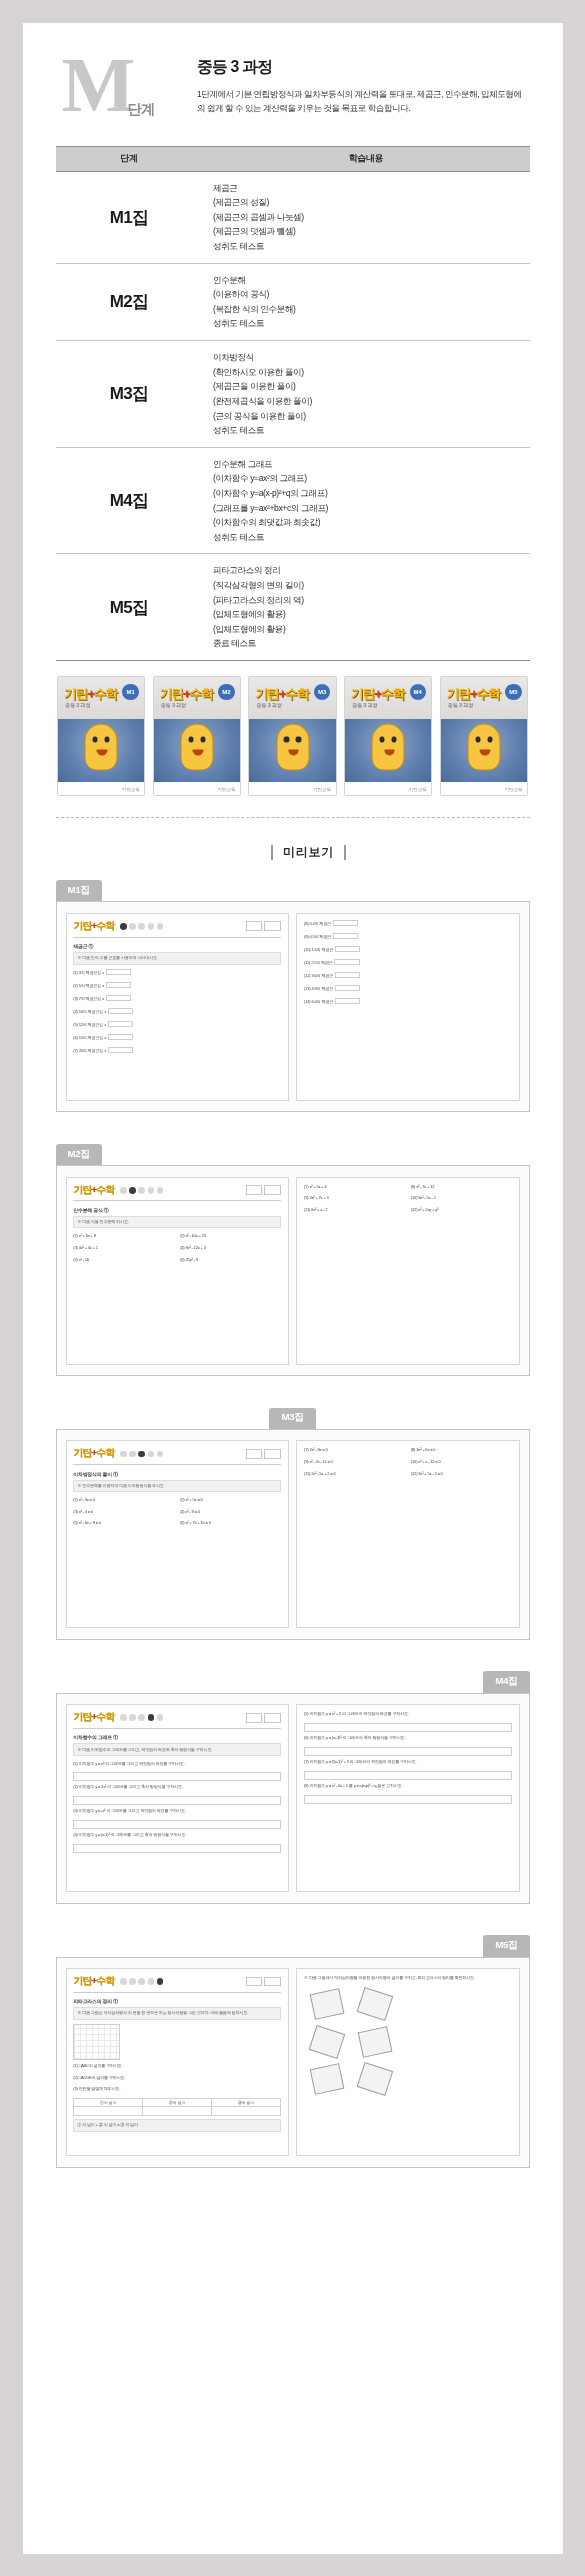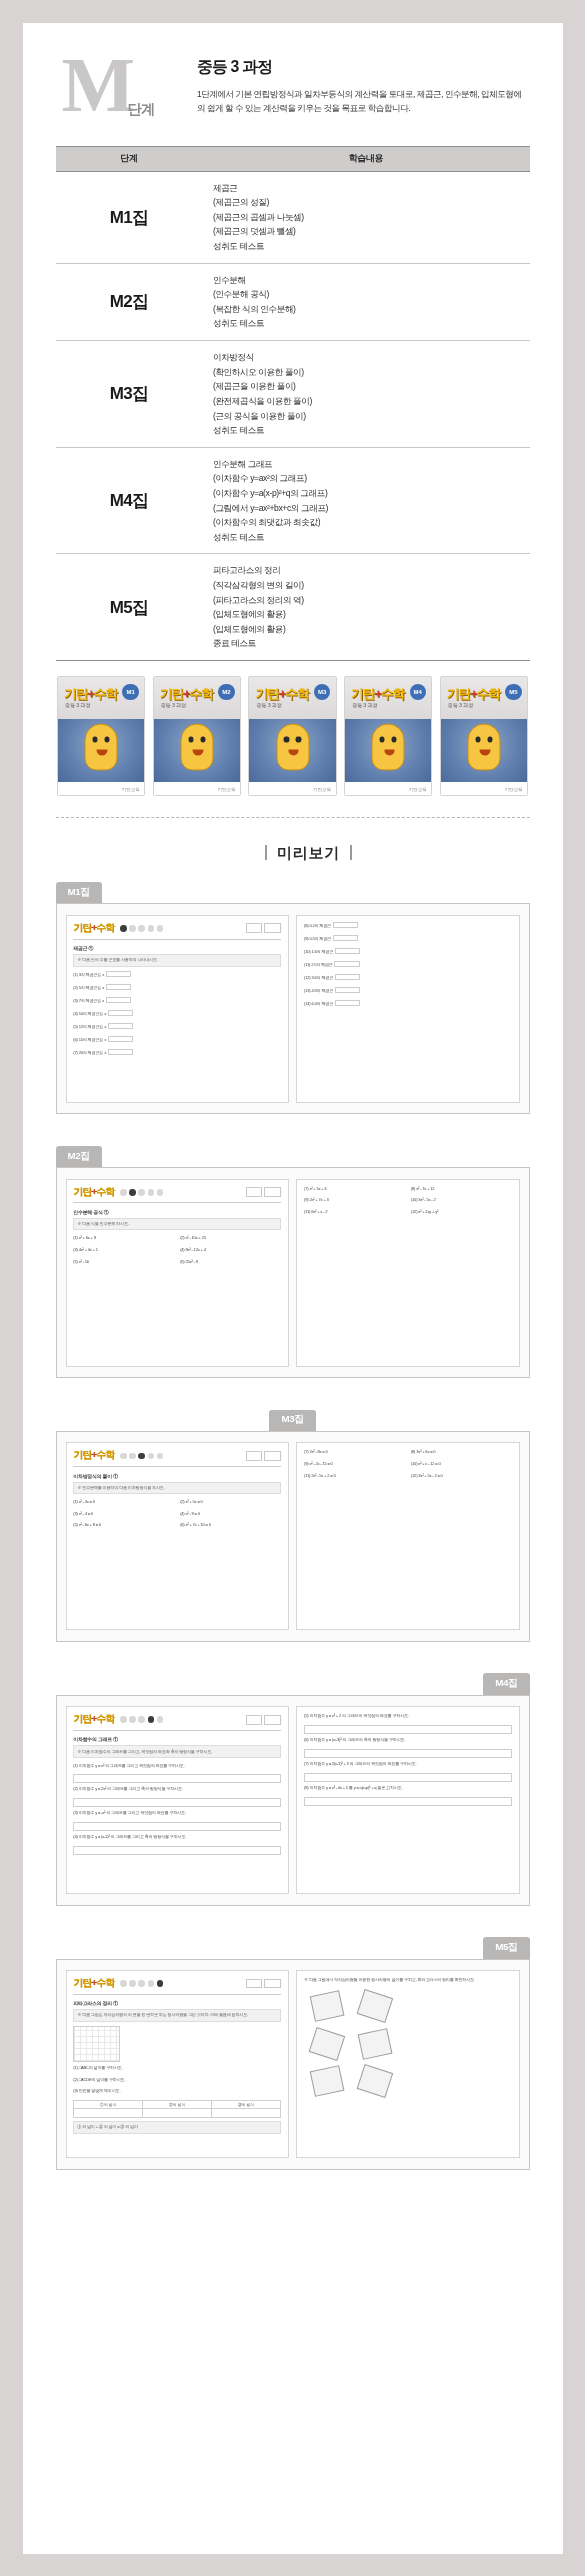--- a/index.html
+++ b/index.html
@@ -228,21 +228,21 @@
   }
 
   
   .preview-head {
     text-align: center;
     margin: 25.5px 0 19.5px 0;
     position: relative;
   }
   .preview-head .txt {
     display: inline-block;
-    font-size: 15px;
+    font-size: 12px;
     font-weight: bold;
     letter-spacing: 0.8px;
     color: #2b2b2b;
     padding: 0 12px;
     position: relative;
     margin-left: 32px;
   }
   .preview-head .txt::before,
   .preview-head .txt::after {
     content: "";
@@ -420,21 +420,21 @@
               <div>(제곱근의 성질)</div>
               <div>(제곱근의 곱셈과 나눗셈)</div>
               <div>(제곱근의 덧셈과 뺄셈)</div>
               <div>성취도 테스트</div>
             </td>
           </tr>
           <tr>
             <td class="level">M2집</td>
             <td class="topics">
               <div>인수분해</div>
-              <div>(인수분해 공식)</div>
+              <div>(이용하여 공식)</div>
               <div>(복잡한 식의 인수분해)</div>
               <div>성취도 테스트</div>
             </td>
           </tr>
           <tr>
             <td class="level">M3집</td>
             <td class="topics">
               <div>이차방정식</div>
               <div>(확인하시오 이용한 풀이)</div>
               <div>(제곱근을 이용한 풀이)</div>
@@ -442,21 +442,21 @@
               <div>(근의 공식을 이용한 풀이)</div>
               <div>성취도 테스트</div>
             </td>
           </tr>
           <tr>
             <td class="level">M4집</td>
             <td class="topics">
               <div>인수분해 그래프</div>
               <div>(이차함수 y=ax²의 그래프)</div>
               <div>(이차함수 y=a(x-p)²+q의 그래프)</div>
-              <div>(그림에서 y=ax²+bx+c의 그래프)</div>
+              <div>(그래프를 y=ax²+bx+c의 그래프)</div>
               <div>(이차함수의 최댓값과 최솟값)</div>
               <div>성취도 테스트</div>
             </td>
           </tr>
           <tr>
             <td class="level">M5집</td>
             <td class="topics">
               <div>피타고라스의 정리</div>
               <div>(직각삼각형의 변의 길이)</div>
               <div>(피타고라스의 정리의 역)</div>

